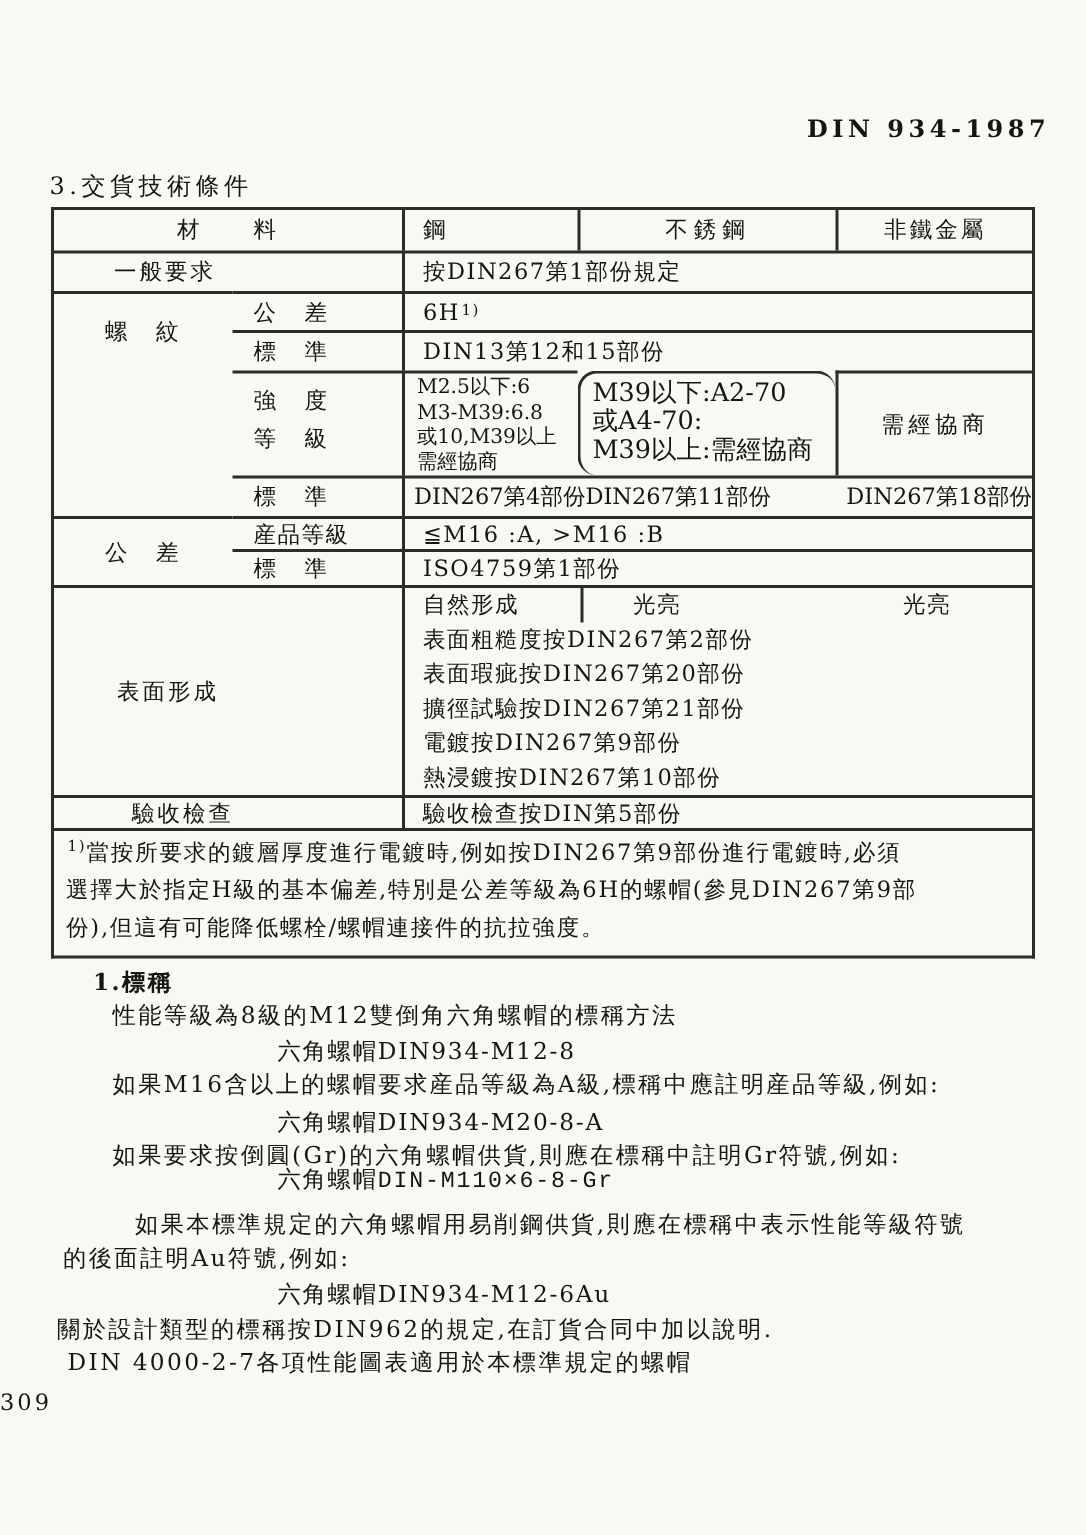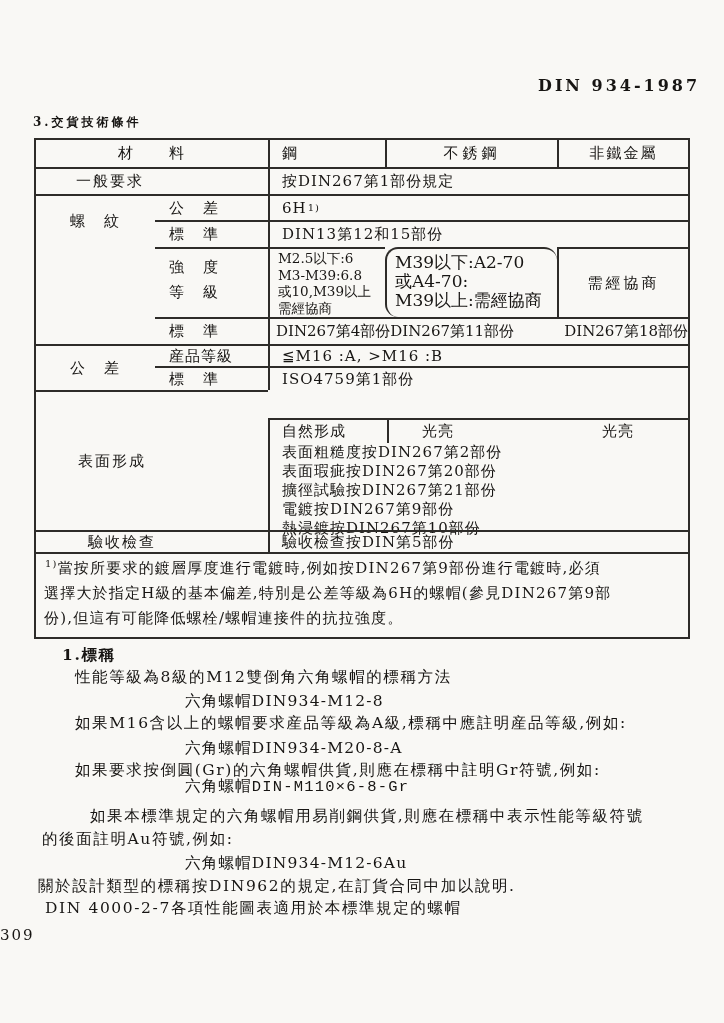--- a/index.html
+++ b/index.html
@@ -14,21 +14,21 @@
     font-family:"DejaVu Serif","Liberation Serif",serif;
     color:var(--ink);
     overflow:hidden;
   }
   .din-ref{
     position:absolute;top:76px;left:538px;
     font-size:16px;font-weight:600;letter-spacing:3px;white-space:nowrap;
   }
   .section-title{
     position:absolute;top:114px;left:33px;
-    font-size:12px;font-weight:700;letter-spacing:3px;white-space:nowrap;
+    font-size:16px;font-weight:400;letter-spacing:3px;white-space:nowrap;
   }
   .din-table{
     position:absolute;top:138px;left:34px;
     width:656px;box-sizing:border-box;
     border:2px solid var(--line);
     display:grid;
     grid-template-columns:119px 113px 117px 172px 131px;
     grid-template-rows:27px 27px 26px 27px 70px 27px 22px 24px 140px 22px;
     font-size:15px;letter-spacing:1px;
   }
@@ -117,21 +117,21 @@
     <span class="s3">DIN267第18部份</span>
   </div>
 
   <div class="cell bt center" style="grid-column:1;grid-row:7/9;letter-spacing:2px;">公　差</div>
   <div class="cell bt sub-label" style="grid-column:2;grid-row:7;letter-spacing:1px;">産品等級</div>
   <div class="cell bt bl padL" style="grid-column:3/6;grid-row:7;">≦M16 :A, &gt;M16 :B</div>
   <div class="cell bt sub-label" style="grid-column:2;grid-row:8;">標　準</div>
   <div class="cell bt bl padL" style="grid-column:3/6;grid-row:8;">ISO4759第1部份</div>
 
   <div class="cell bt" style="grid-column:1/3;grid-row:9;padding-left:42px;letter-spacing:2px;">表面形成</div>
-  <div class="cell bt bl surface-value" style="grid-column:3/6;grid-row:9;margin-top:28px;">
+  <div class="cell bt bl surface-value" style="grid-column:3/6;grid-row:9;">
     <div class="surf-line1">
       <span class="c-steel">自然形成</span>
       <span class="c-stain">光亮</span>
       <span class="c-nonf">光亮</span>
     </div>
     <div class="surf-line">表面粗糙度按DIN267第2部份</div>
     <div class="surf-line">表面瑕疵按DIN267第20部份</div>
     <div class="surf-line">擴徑試驗按DIN267第21部份</div>
     <div class="surf-line">電鍍按DIN267第9部份</div>
     <div class="surf-line">熱浸鍍按DIN267第10部份</div>

